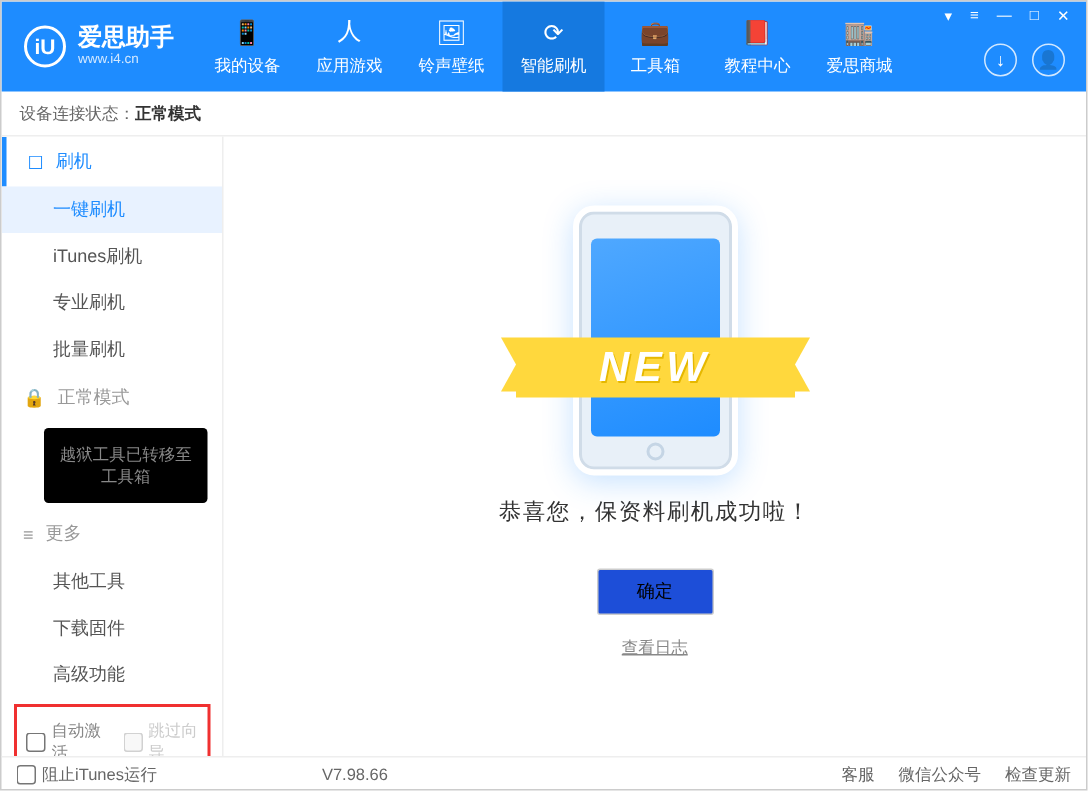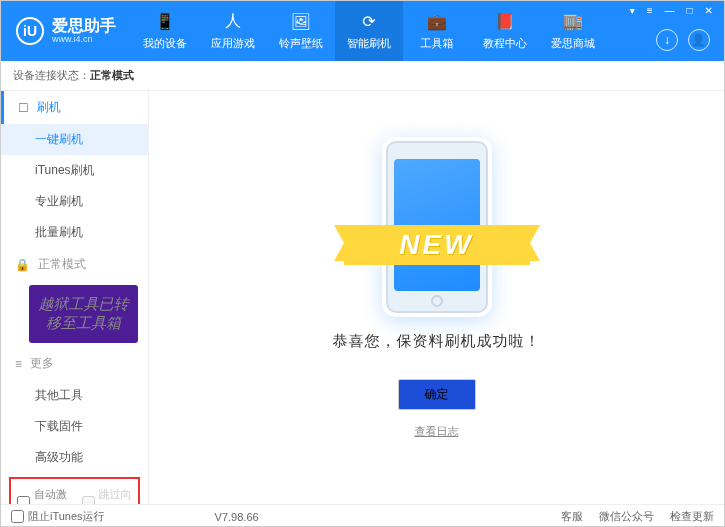--- a/index.html
+++ b/index.html
@@ -22,21 +22,21 @@
 .status-bar { padding: 7px 12px; font-size: 11px; color: #666; border-bottom: 1px solid #eee; }
 .status-bar b { color: #333; }
 
 .body { display: flex; height: calc(100% - 60px - 28px - 24px); }
 
 .sidebar { width: 148px; border-right: 1px solid #eee; display: flex; flex-direction: column; font-size: 12px; color: #555; overflow-y: auto; }
 .side-head { padding: 8px 14px; display: flex; align-items: center; gap: 8px; color: #1e8cff; border-left: 3px solid #1e8cff; font-weight: 500; }
 .side-sub { padding: 7px 23px 7px 34px; cursor: pointer; }
 .side-sub.active { background: #e8f2ff; color: #1e8cff; }
 .side-group { padding: 8px 14px; display: flex; align-items: center; gap: 8px; color: #999; }
-.side-note { padding: 10px 8px; margin: 4px 10px 4px 28px; background: #4c1d95; font-size: 15px; color: #888; text-align: center; border-radius: 3px; font-style: italic; }
+.side-note { padding: 10px 8px; margin: 4px 10px 4px 28px; background: #000000; font-size: 11px; color: #888; text-align: center; border-radius: 3px; }
 .spacer { flex: 1; }
 .check-row { margin: 4px 8px; padding: 8px 6px; border: 2px solid #f03030; display: flex; gap: 14px; font-size: 11px; color: #888; }
 .check-row label { display: flex; align-items: center; gap: 4px; }
 
 .main { flex: 1; display: flex; flex-direction: column; align-items: center; justify-content: center; position: relative; }
 .phone-illust { position: relative; margin-top: -20px; }
 .phone-body { width: 110px; height: 180px; background: #e8f0f8; border: 4px solid #fff; border-radius: 14px; box-shadow: 0 4px 20px rgba(30,140,255,0.25), inset 0 0 0 2px #d0dce8; position: relative; margin: 0 auto; }
 .phone-screen { position: absolute; top: 18px; left: 8px; right: 8px; bottom: 22px; background: linear-gradient(160deg,#4fa8ff,#1e8cff); border-radius: 4px; }
 .phone-home { position: absolute; bottom: 6px; left: 50%; transform: translateX(-50%); width: 12px; height: 12px; border: 2px solid #c5d5e5; border-radius: 50%; }
 .new-banner { position: absolute; top: 88px; left: -38px; right: -38px; background: #ffd83d; color: #fff; font-size: 28px; font-weight: 900; letter-spacing: 3px; text-align: center; padding: 4px 0; font-style: italic; text-shadow: 1px 1px 0 #e6b800; }

